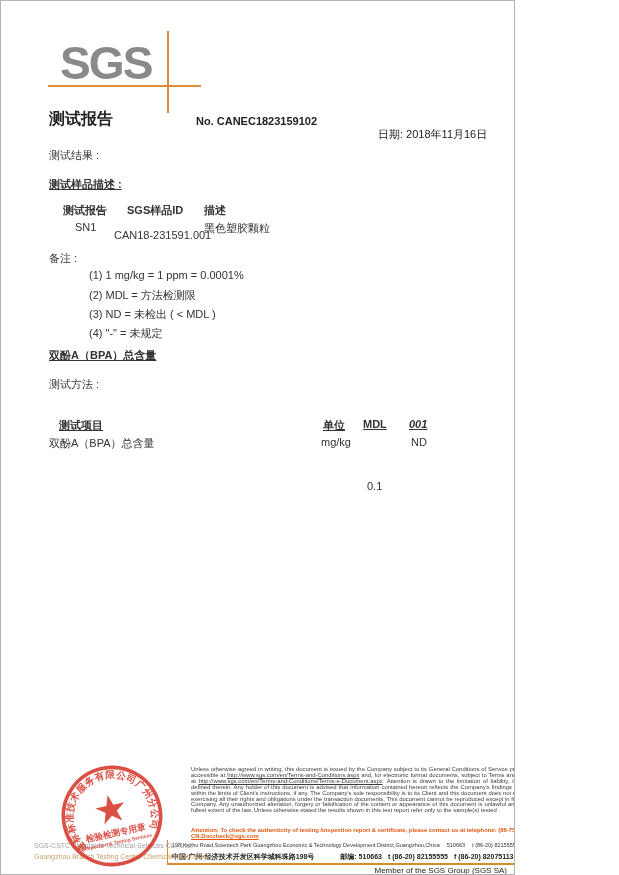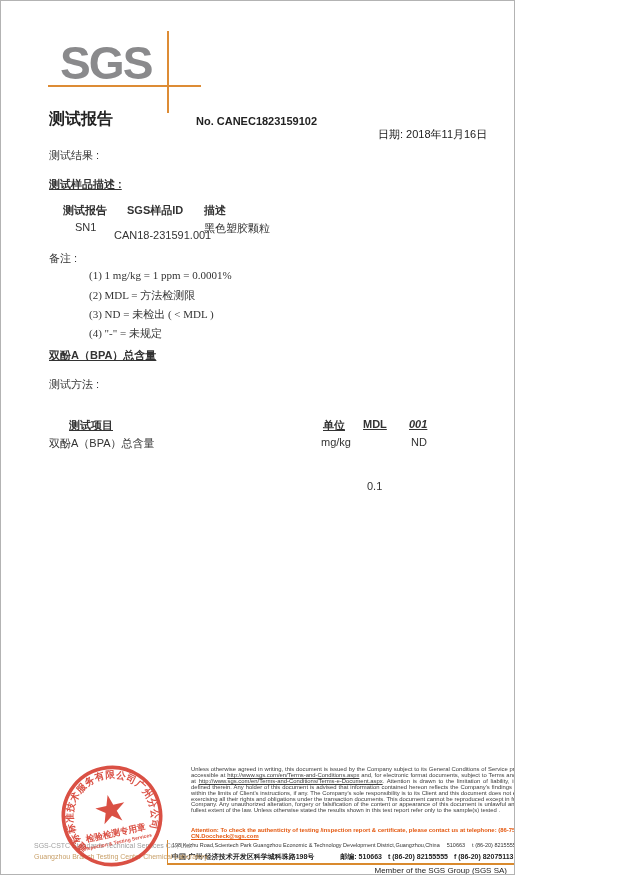--- a/index.html
+++ b/index.html
@@ -27,32 +27,32 @@
   .lbl { color:#333; }
   .test-result-label { left:48px; top:147px; }
   .sample-desc-heading { left:48px; top:176px; font-weight:bold; text-decoration:underline; }
 
   .st-h { top:202px; font-weight:bold; }
   .st-h1 { left:62px; } .st-h2 { left:126px; } .st-h3 { left:203px; }
   .st-r { top:220px; }
   .st-c1 { left:74px; } .st-c2 { left:113px;margin-top:8px; } .st-c3 { left:203px; }
 
   .remarks-label { left:48px; top:250px; }
-  .remark { left:88px;font-family:Liberation Serif, serif; }
+  .remark { left:88px; }
   .remark-1 { top:268px; } .remark-2 { top:287px; }
   .remark-3 { top:306px; } .remark-4 { top:325px; }
 
   .analyte-heading { left:48px; top:347px; font-weight:bold; text-decoration:underline; }
 
   .method-label { left:48px; top:376px; }
   .method-text { left:88px; top:372px; width:474px; white-space:normal;
                  line-height:19px; text-align:justify; }
 
   .rt-h { top:417px; font-weight:bold; text-decoration:underline; }
-  .rt-h1 { left:68px; } .rt-h2 { left:322px; } .rt-h3 { left:362px; }
+  .rt-h1 { left:58px; } .rt-h2 { left:322px; } .rt-h3 { left:362px; }
   .rt-h4 { left:408px; font-style:italic; }
   .rt-r { top:435px; }
   .rt-c1 { left:48px; } .rt-c2 { left:320px; } .rt-c3 { left:366px;margin-top:44px; } .rt-c4 { left:410px; }
 
   
   .company-line1 { left:33px; top:841px; font-size:7px; color:#a0a0a0; z-index:1; }
   .company-line2 { left:33px; top:852px; font-size:7px; color:#c8a06a; z-index:1; }
 
   .stamp { left:56px; top:760px; width:110px; height:110px; transform:rotate(-12deg); opacity:.88; z-index:2; }
 

